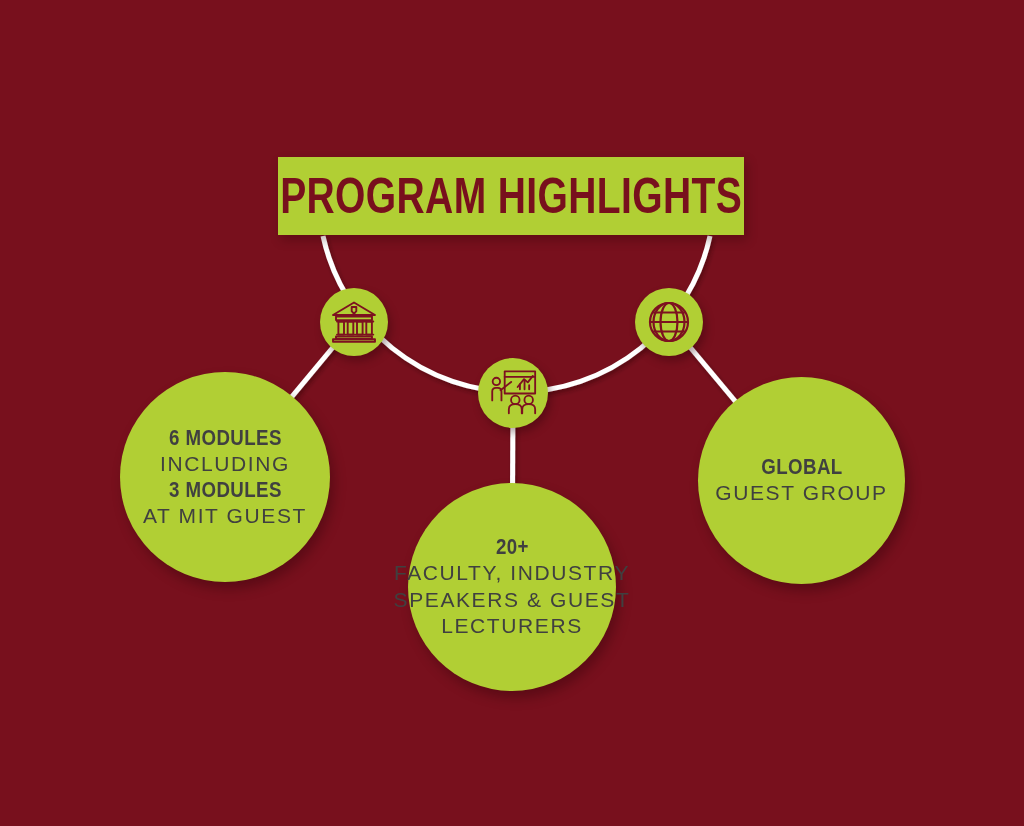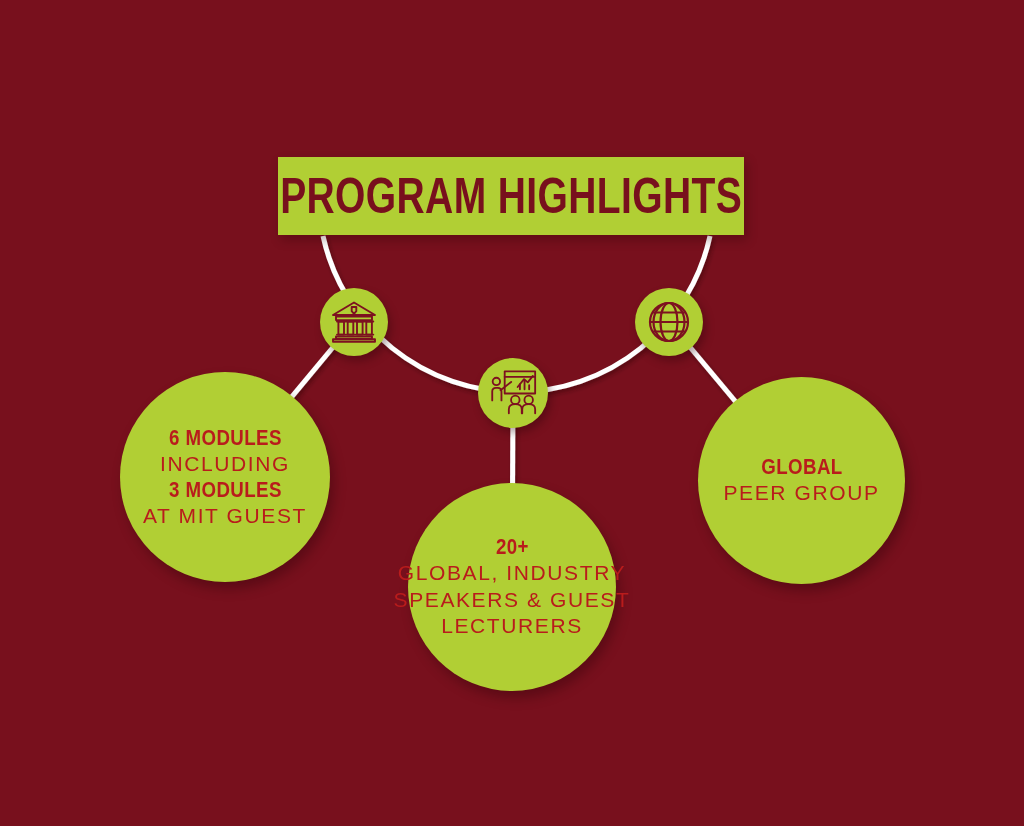--- a/index.html
+++ b/index.html
@@ -24,21 +24,21 @@
     display:flex;align-items:center;justify-content:center;
     box-shadow:3px 5px 9px rgba(40,0,8,.35);
   }
   #node-campus{left:320px;top:288px;width:68px;height:68px;}
   #node-presentation{left:478px;top:358px;width:70px;height:70px;}
   #node-globe{left:635px;top:288px;width:68px;height:68px;}
   .node svg{display:block;}
   .bubble{
     position:absolute;background:#b1cf34;border-radius:50%;z-index:2;
     display:flex;flex-direction:column;align-items:center;justify-content:center;
-    color:#b91c1c;text-align:center;
+    color:#404040;text-align:center;
     box-shadow:4px 7px 12px rgba(40,0,8,.35);
   }
   #bubble-modules{left:120px;top:372px;width:210px;height:210px;}
   #bubble-faculty{left:408px;top:483px;width:208px;height:208px;}
   #bubble-global{left:698px;top:377px;width:207px;height:207px;align-items:center;}
   .line-bold{
     font-weight:bold;font-size:22px;line-height:26px;
     transform:scaleX(.85);letter-spacing:.5px;white-space:nowrap;
   }
   .line-reg{
@@ -112,23 +112,23 @@
 
   <div class="bubble" id="bubble-modules">
     <div class="line-bold">6 MODULES</div>
     <div class="line-reg">INCLUDING</div>
     <div class="line-bold">3 MODULES</div>
     <div class="line-reg">AT MIT GUEST</div>
   </div>
 
   <div class="bubble" id="bubble-faculty">
     <div class="line-bold">20+</div>
-    <div class="line-reg">GLOBAL, INDUSTRY</div>
+    <div class="line-reg">FACULTY, INDUSTRY</div>
     <div class="line-reg">SPEAKERS &amp; GUEST</div>
     <div class="line-reg">LECTURERS</div>
   </div>
 
   <div class="bubble" id="bubble-global">
     <div class="line-bold">GLOBAL</div>
-    <div class="line-reg">PEER GROUP</div>
+    <div class="line-reg">GUEST GROUP</div>
   </div>
 
 </div>
 
 </body></html>

